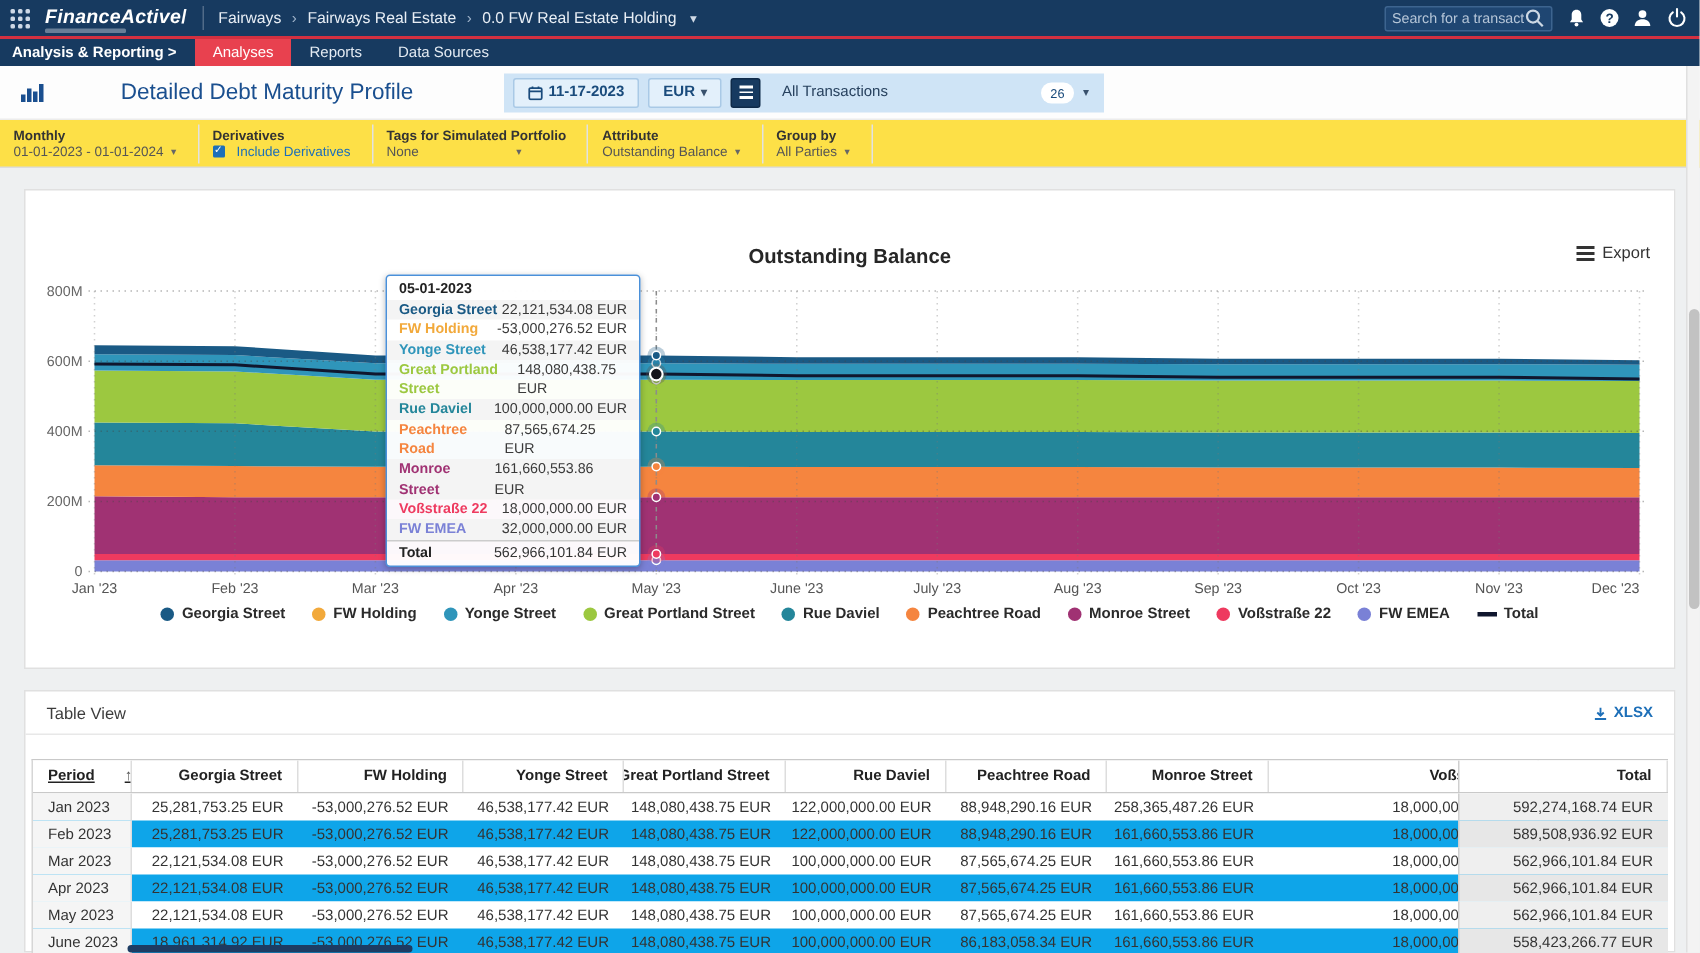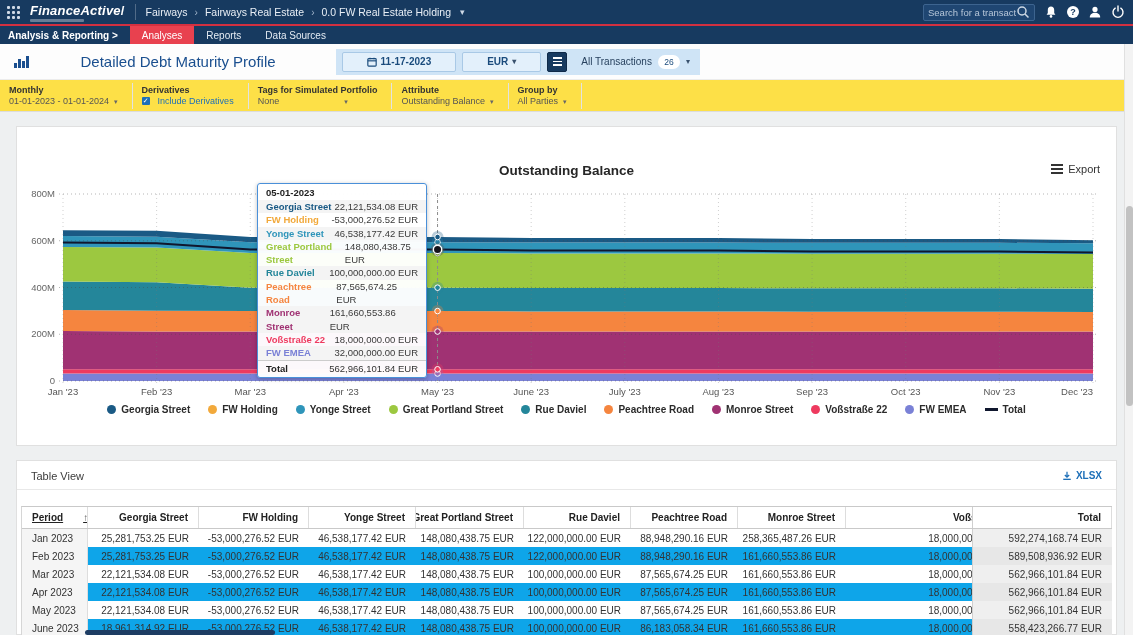--- a/index.html
+++ b/index.html
@@ -39,29 +39,29 @@
   .subnav .tab.active { background:#e8414f; color:#fff; }
 
   
   .toolbar { position:absolute; left:0; top:44px; width:1133px; height:36px; background:#fdfdfd;
              border-bottom:1px solid #ececec; display:flex; align-items:center; z-index:20;gap:44px; }
   .chart-mini-icon { margin:0 8px 0 14px; display:flex; align-items:flex-end; gap:1.5px; height:12px; }
   .chart-mini-icon i { width:2.5px; background:#1a4f8f; display:block; }
   .page-title { color:#1a4f8f; font-size:15px; margin-right:16px; }
   .controls-strip { display:flex; align-items:center; background:#cfe4f6; height:26px; padding:0 6px; gap:6px; }
   .btn-lt { background:#e3f0fb; border:1px solid #a9c9e6; border-radius:2px; height:20px; display:flex; align-items:center;
-            gap:4px; padding:0 24px; font-size:10px; color:#1a4b7c; font-weight:bold; cursor:pointer; }
+            gap:4px; padding:0 9px; font-size:10px; color:#1a4b7c; font-weight:bold; cursor:pointer; }
   .btn-navy { width:20px; height:20px; background:#173a60; border:1px solid #0f2a49; border-radius:2px;
               display:flex; align-items:center; justify-content:center; cursor:pointer; }
   .hamburger { display:flex; flex-direction:column; gap:2px; }
   .hamburger i { width:9px; height:1.5px; background:#fff; display:block; }
   .trans-field { display:flex; align-items:center; gap:6px; padding:0 4px 0 8px; cursor:pointer; }
   .trans-label { font-size:10px; color:#27415e; }
   .count-badge { background:#fff; border-radius:8px; min-width:22px; height:14px; font-size:8.5px; color:#1a4b7c;
-                 display:flex; align-items:center; justify-content:center; padding:0 4px; }
+                 display:flex; align-items:center; justify-content:center; padding:0 4px; margin-left:96px; }
   .caret { color:#39516d; font-size:8px; }
 
   
   .filters { position:absolute; left:0; top:80px; width:1133px; height:32px; background:#fde047;
              border-bottom:1px solid #dcdcdc; display:flex; align-items:center; z-index:20; }
   .filter-item { padding:0 14px 0 9px; border-right:1px solid #e2e2e2; height:26px; display:flex;
                  flex-direction:column; justify-content:center; cursor:pointer; }
   .filter-item .lab { font-size:9px; font-weight:bold; color:#333; line-height:11px; }
   .filter-item .val { font-size:9px; color:#555; line-height:11px; display:flex; align-items:center; gap:5px; }
   .filter-item .val .caret { font-size:7px; color:#666; }

